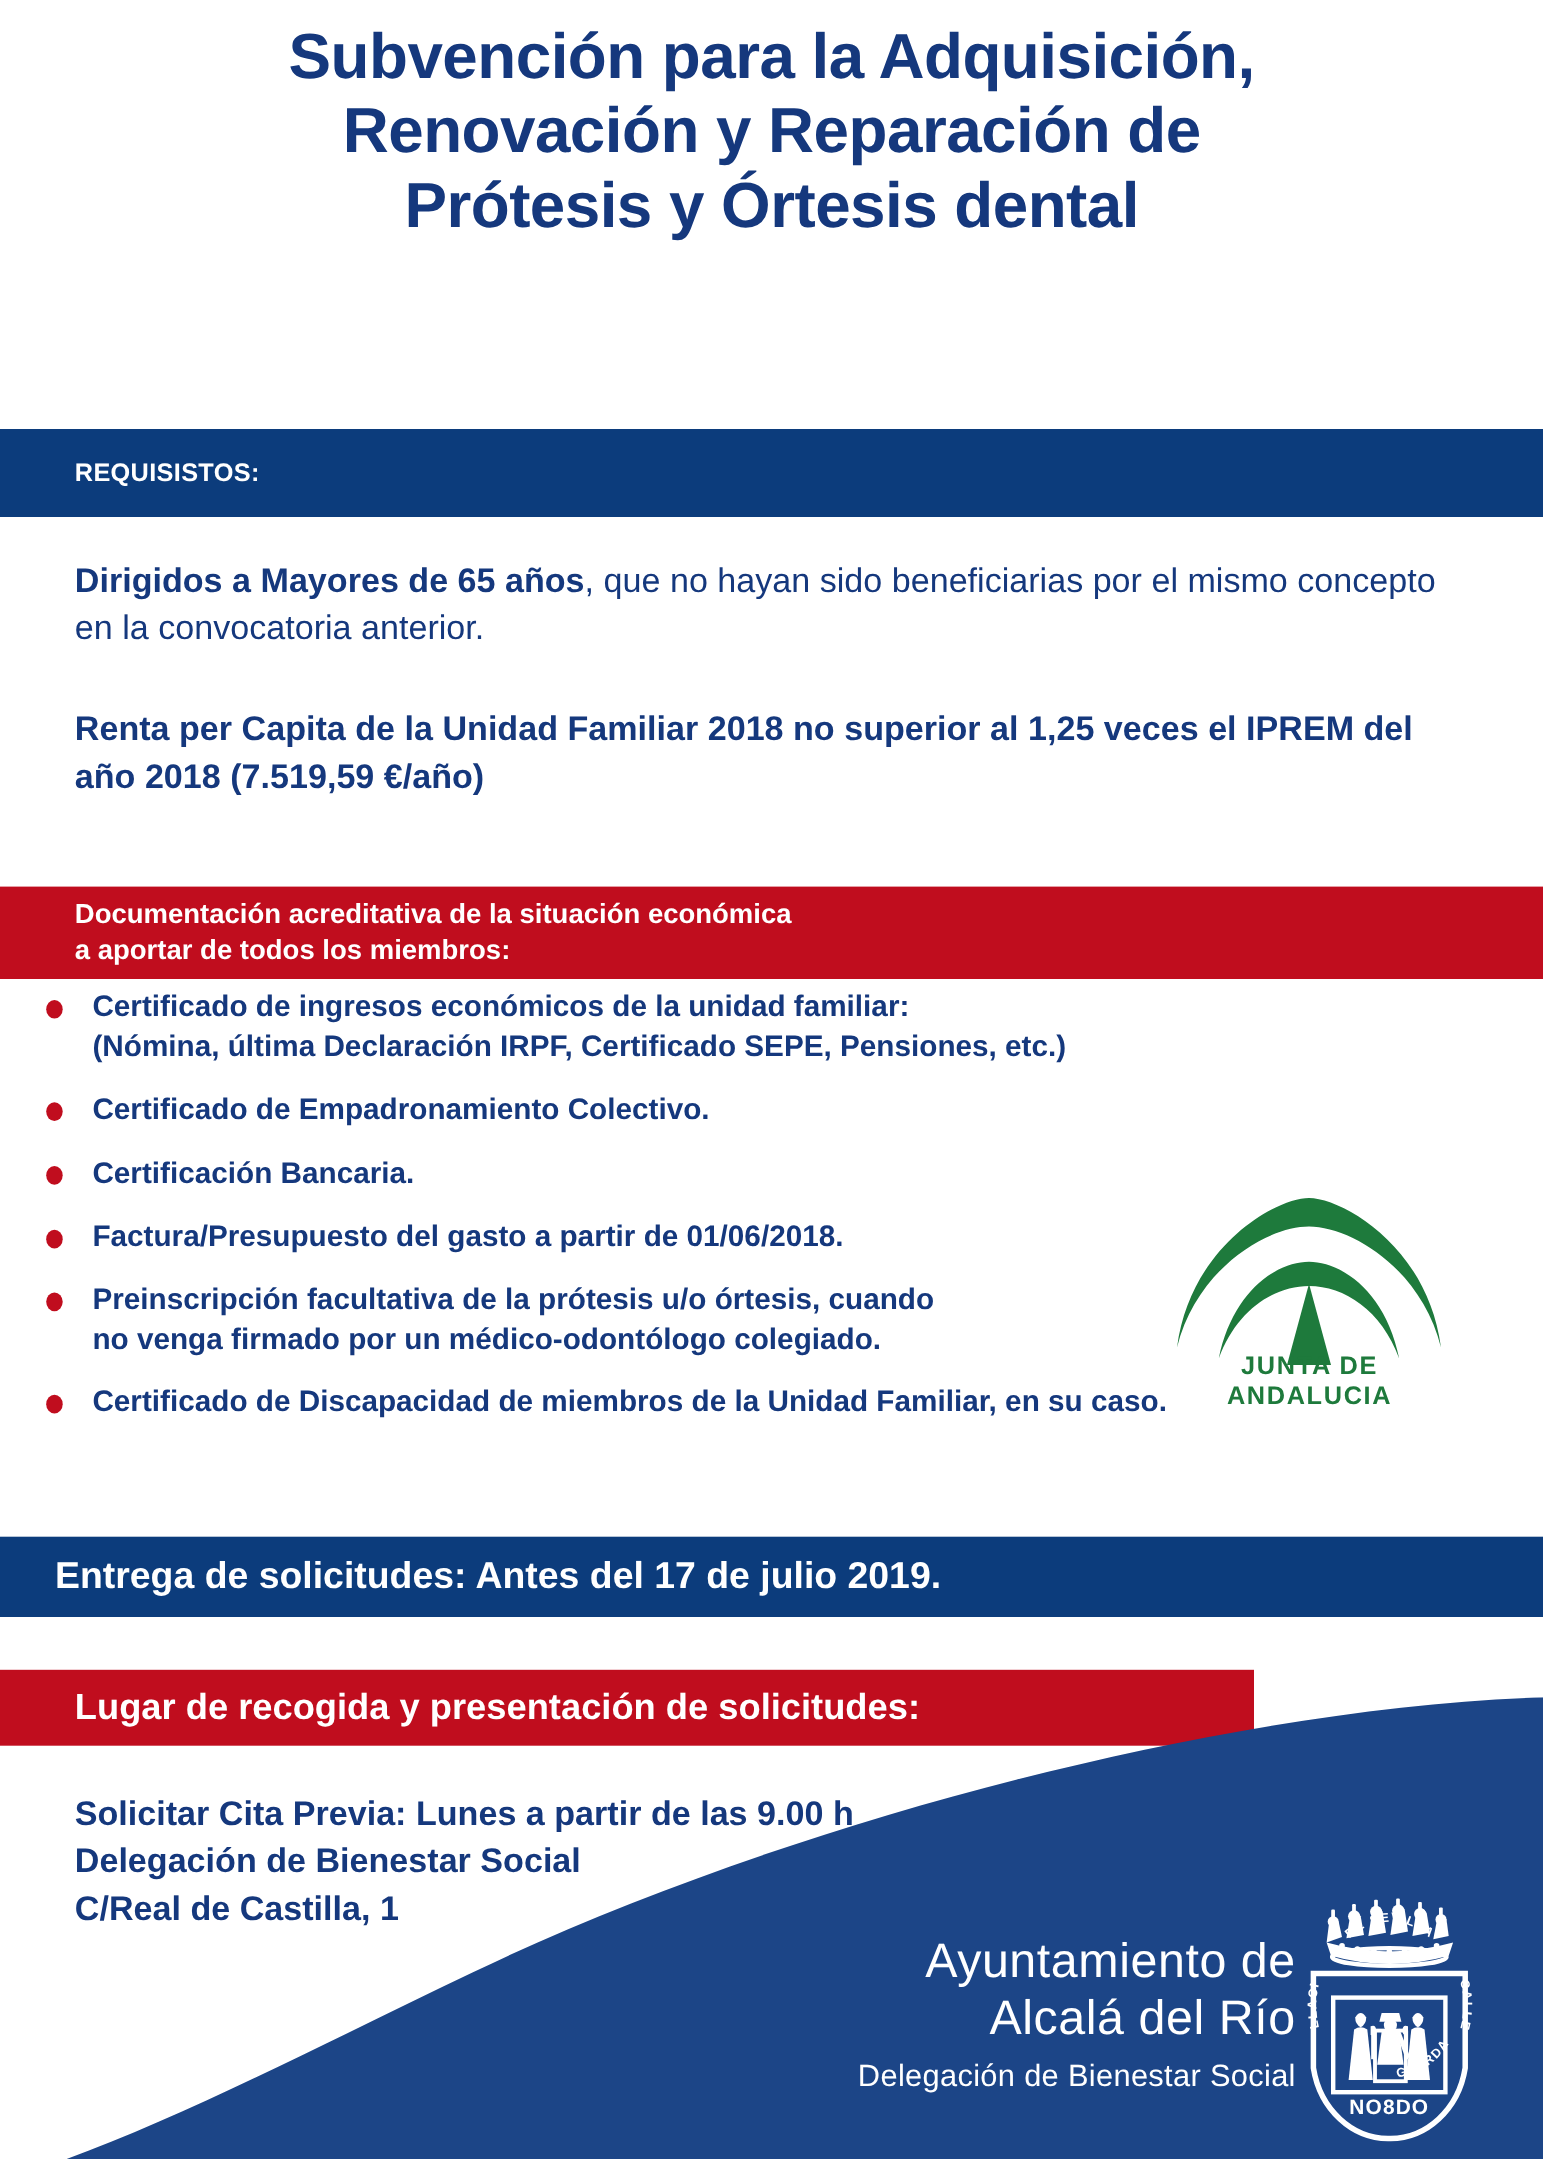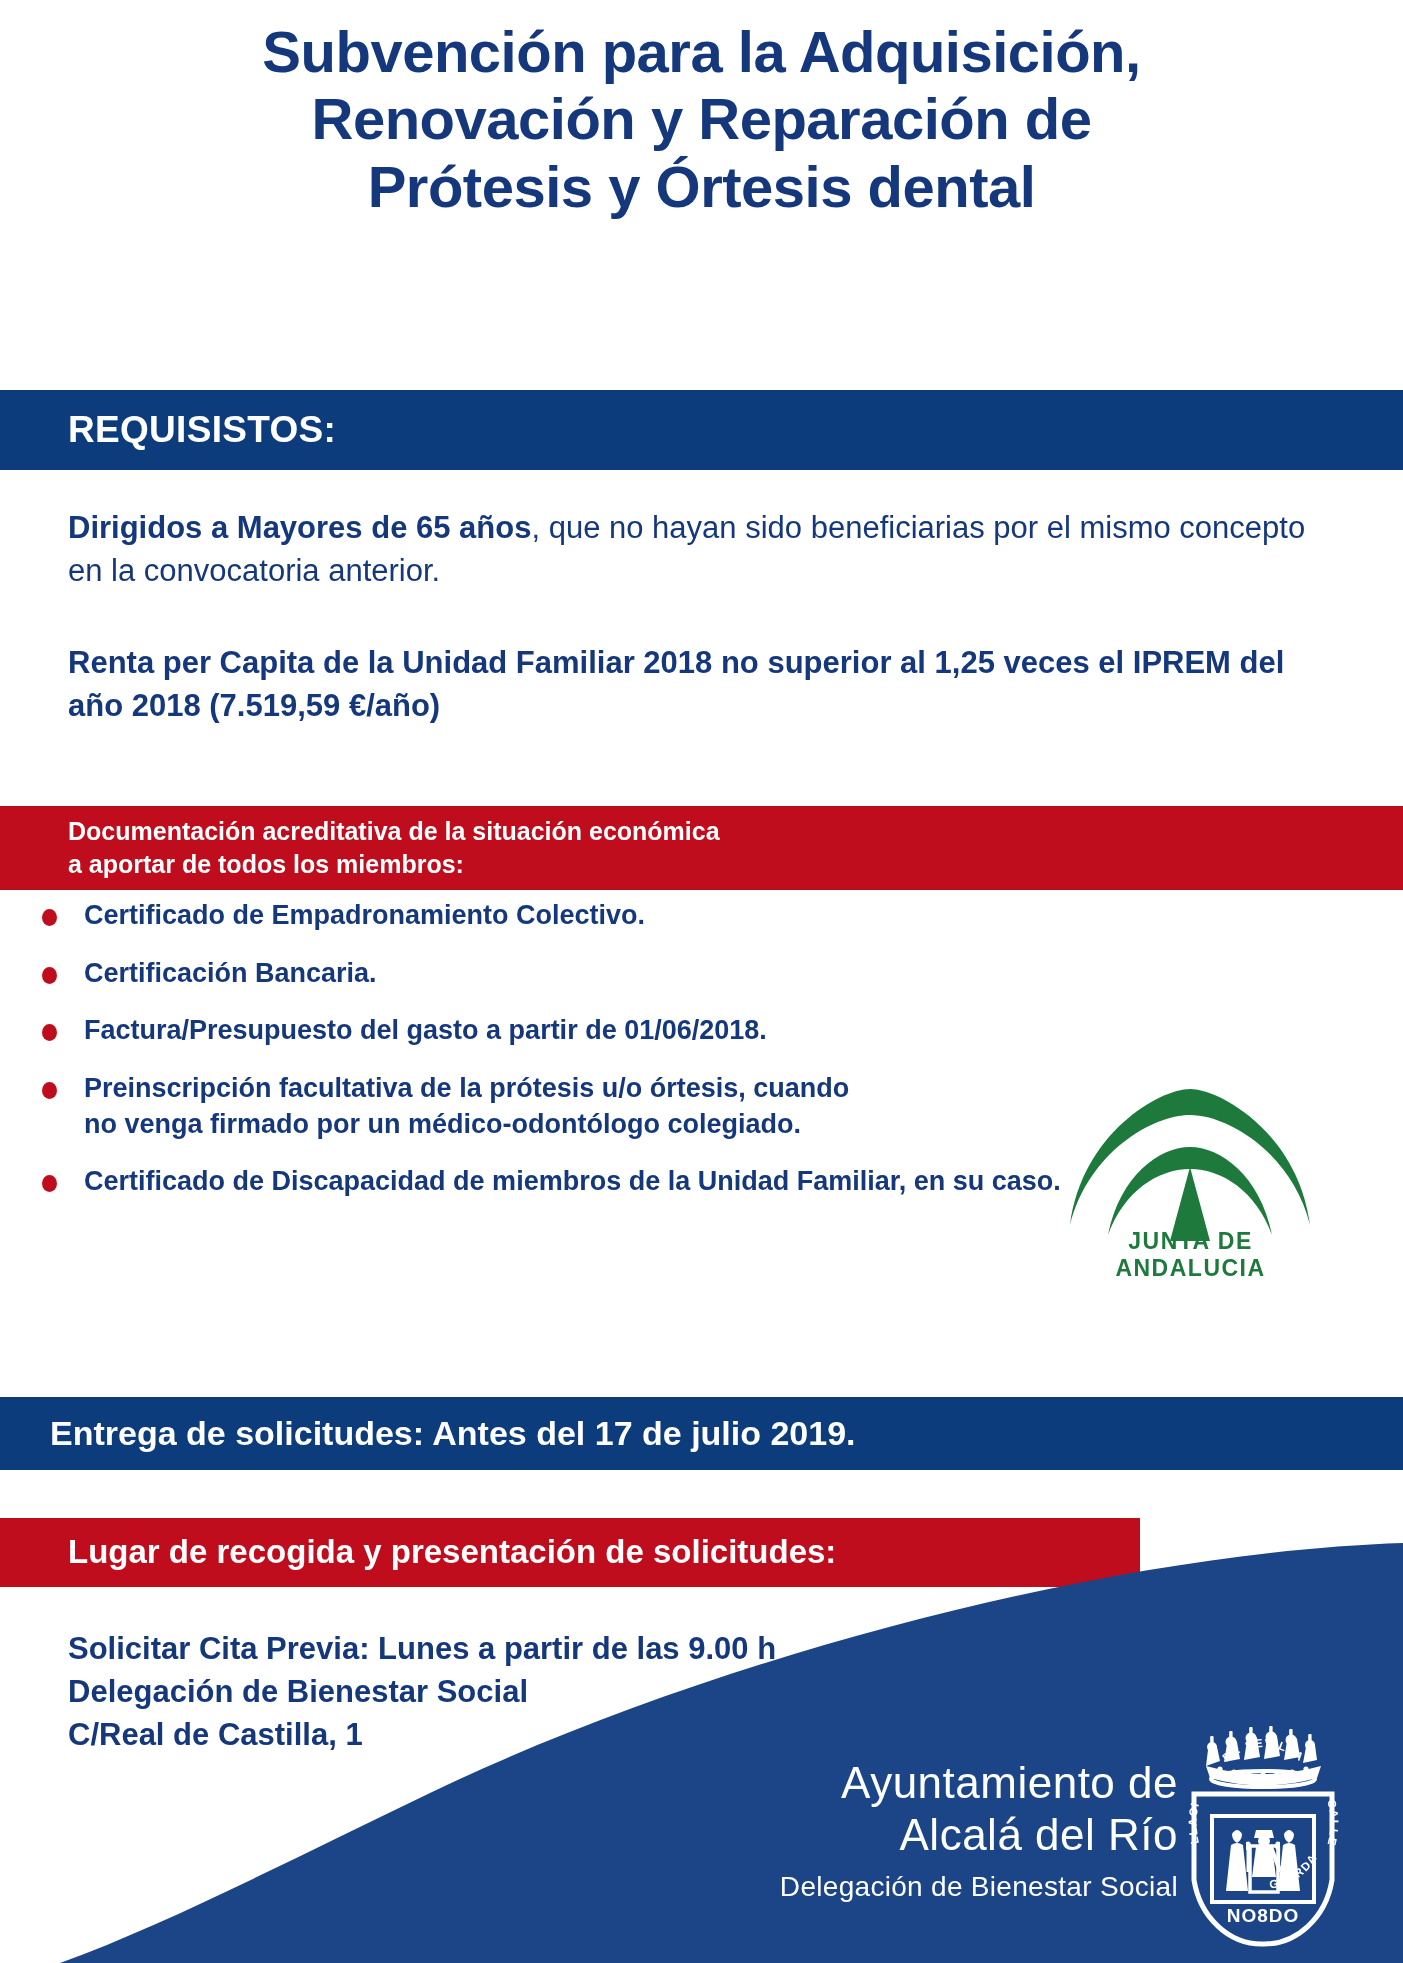--- a/index.html
+++ b/index.html
@@ -49,21 +49,21 @@
   .band-text {
     color: #ffffff;
     font-weight: bold;
     line-height: 1.18;
   }
 
   #band-requisitos {
     left: 0; top: 390px; width: 1403px; height: 80px;
   }
   #band-requisitos .band-text {
-    font-size: 37px;
+    font-size: 23px;
     padding-left: 68px;
     letter-spacing: 0.3px;
   }
 
   #band-documentacion {
     left: 0; top: 794px; width: 1403px; height: 84px;
     align-items: center;
     margin-top: 12px;
   }
   #band-documentacion .band-text {
@@ -234,20 +234,25 @@
   </div>
 
   <div class="band red" id="band-documentacion">
     <span class="band-text">
       <span class="doc-line">Documentación acreditativa de la situación económica</span>
       <span class="doc-line">a aportar de todos los miembros:</span>
     </span>
   </div>
 
   <ul class="doc-list">
+    <li class="doc-item wide">
+      <span class="bullet-dot"></span>
+      <span class="doc-line">Certificado de ingresos económicos de la unidad familiar:</span>
+      <span class="doc-line">(Nómina, última Declaración IRPF, Certificado SEPE, Pensiones, etc.)</span>
+    </li>
     <li class="doc-item">
       <span class="bullet-dot"></span>
       <span class="doc-line">Certificado de Empadronamiento Colectivo.</span>
     </li>
     <li class="doc-item">
       <span class="bullet-dot"></span>
       <span class="doc-line">Certificación Bancaria.</span>
     </li>
     <li class="doc-item">
       <span class="bullet-dot"></span>

